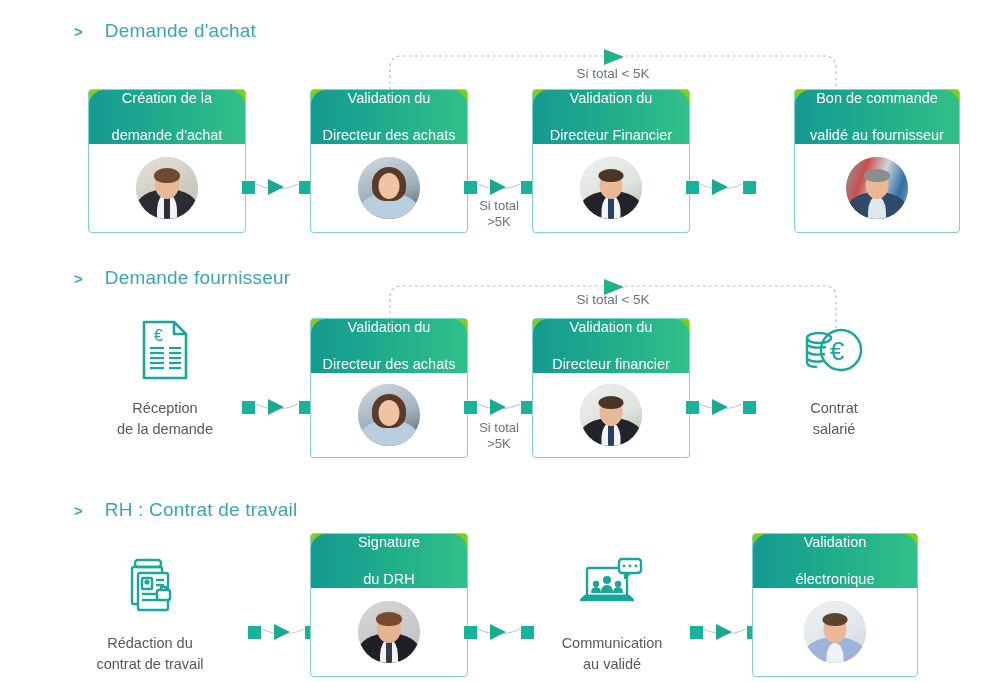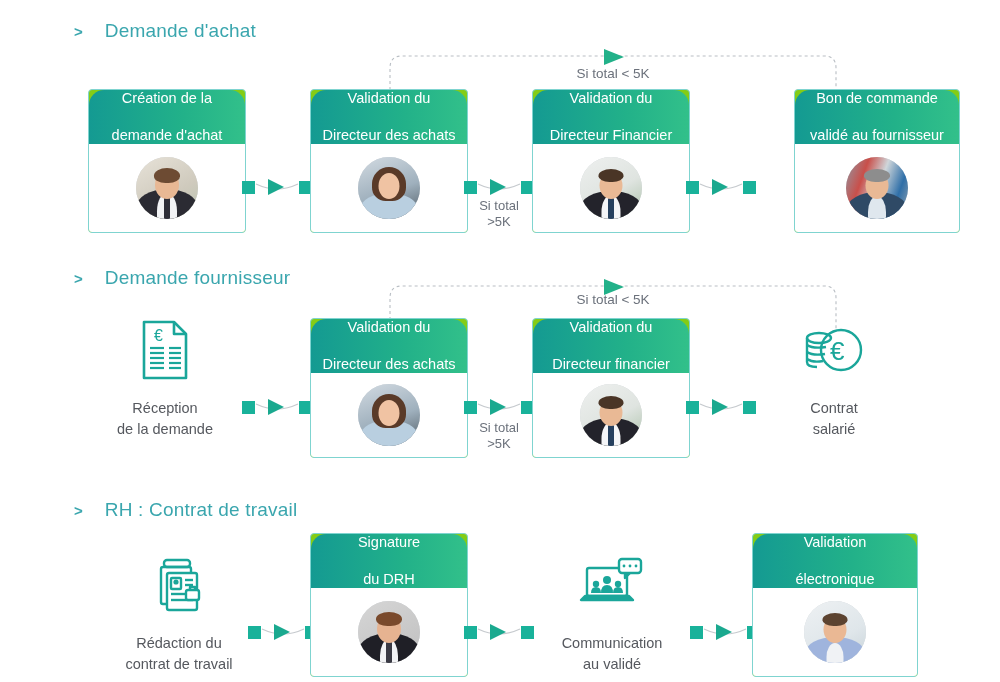--- a/index.html
+++ b/index.html
@@ -361,21 +361,21 @@
       <span>Contrat</span><br>
       <span>salarié</span>
     </div>
   </div>
 
   <div class="section-head" style="left:74px; top:499px;">
     <span class="chev">&gt;</span>
     <span class="section-title">RH : Contrat de travail</span>
   </div>
 
-  <div class="icon-node" style="left:104px; top:553px;">
+  <div class="icon-node" style="left:75px; top:553px;">
     <div class="glyph">
       <svg width="62" height="62" viewBox="0 0 62 62">
         <g fill="none" stroke="#1aa69a" stroke-width="2.4" stroke-linejoin="round">
           <rect x="13" y="13" width="30" height="37" rx="2"></rect>
           <rect x="19" y="19" width="30" height="37" rx="2" fill="#ffffff"></rect>
           <rect x="23" y="24" width="10" height="11" rx="1"></rect>
           <line x1="37" y1="26" x2="45" y2="26"></line>
           <line x1="37" y1="31" x2="45" y2="31"></line>
           <line x1="23" y1="40" x2="45" y2="40"></line>
           <line x1="23" y1="46" x2="45" y2="46"></line>

